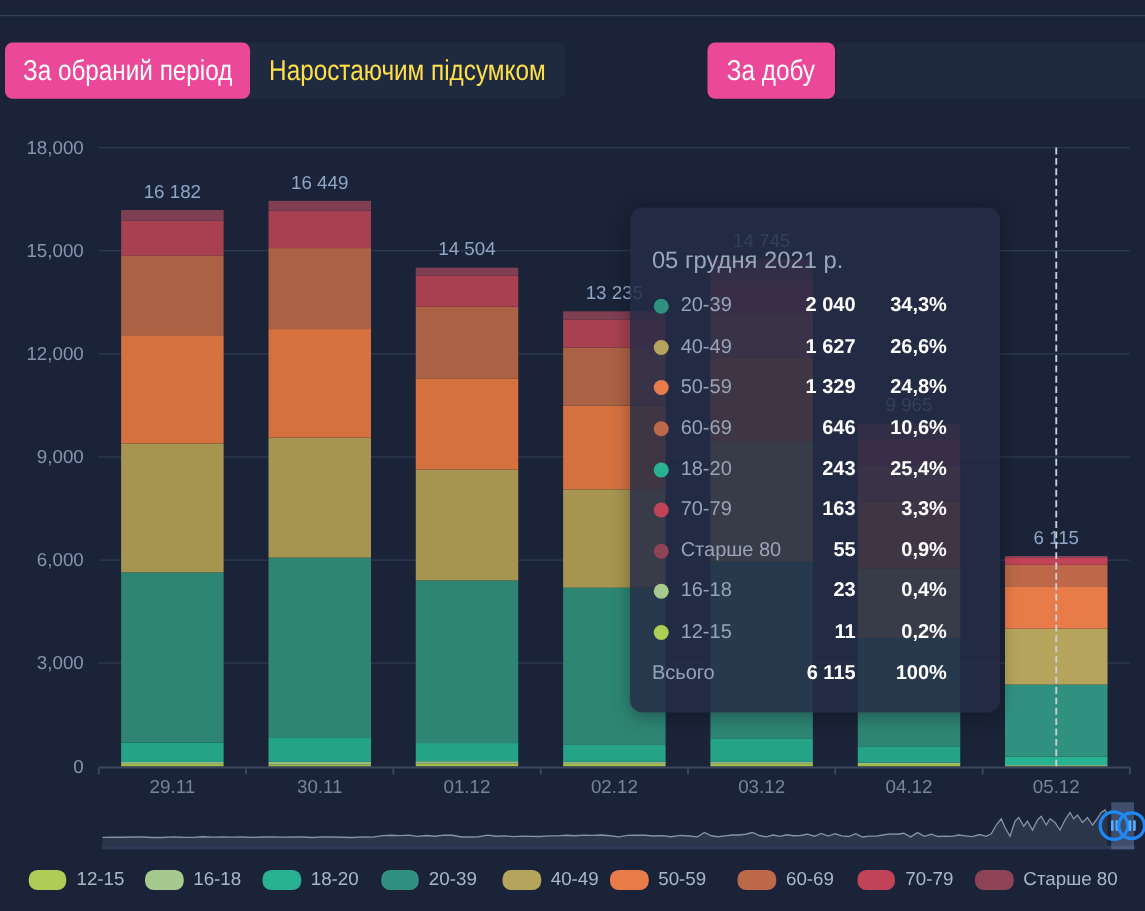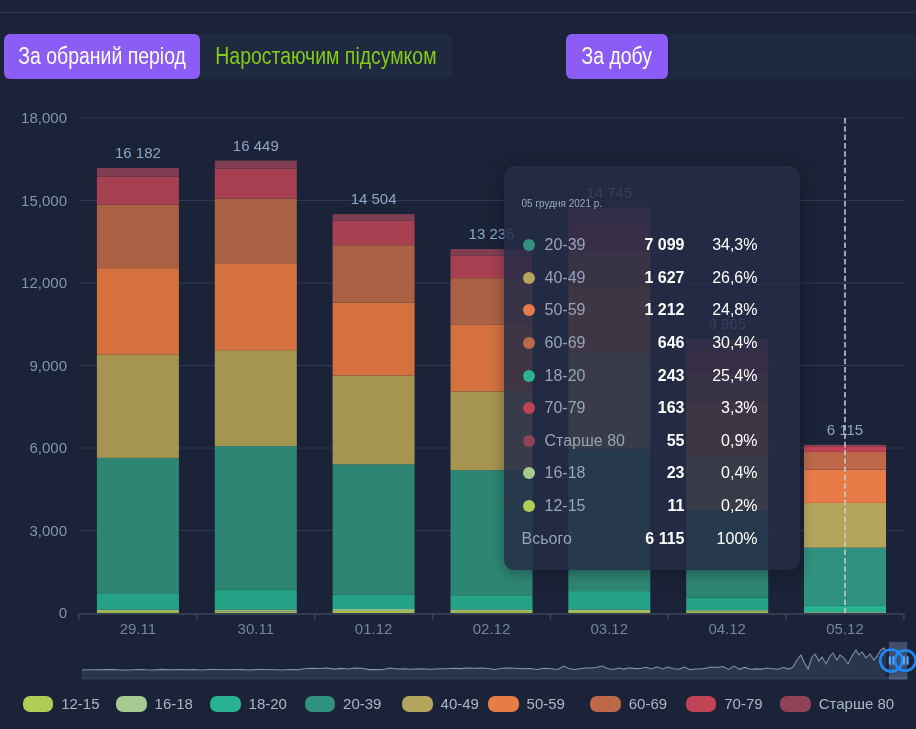--- a/index.html
+++ b/index.html
@@ -1,28 +1,28 @@
 <!DOCTYPE html>
 <html><head><meta charset="utf-8">
 <style>
 html,body{margin:0;padding:0}
 body{width:916px;height:729px;background:#1a2337;font-family:"Liberation Sans",sans-serif;position:relative;overflow:hidden}
 .topline{position:absolute;left:0;top:11.5px;width:916px;height:1.5px;background:#313e5a}
 .grp{position:absolute;top:33.5px;height:45.5px;background:#1f2940;border-radius:6px;display:flex}
-.seg{display:flex;align-items:center;justify-content:center;font-size:23px;color:#84cc16}
+.seg{display:flex;align-items:center;justify-content:center;font-size:23px;color:#fde047}
 .seg>span{display:inline-block;transform:scaleX(0.845);transform-origin:center;white-space:nowrap}
-.seg.on{background:#8b5cf6;border-radius:6px;color:#ffffff}
+.seg.on{background:#ec4899;border-radius:6px;color:#ffffff}
 svg{position:absolute;left:0;top:0}
 .tt{position:absolute;left:503.5px;top:166px;width:296.5px;height:404px;background:rgba(36,44,71,0.85);border-radius:10px;box-shadow:0 3px 14px rgba(8,12,22,0.35)}
-.ttitle{position:absolute;left:18px;top:32px;font-size:10px;color:#9aa7bd}
+.ttitle{position:absolute;left:18px;top:32px;font-size:19px;color:#9aa7bd}
 .trow{position:absolute;left:0;width:295px;height:20px;font-size:16px}
 .dot{position:absolute;left:19px;top:4px;width:12px;height:12px;border-radius:50%}
 .tlab{position:absolute;left:41px;top:1px;color:#97a3b8}
 .tval{position:absolute;right:114px;top:1px;color:#fff;font-weight:bold}
-.tpct{position:absolute;right:41px;top:1px;color:#fff;font-weight:normal}
+.tpct{position:absolute;right:41px;top:1px;color:#fff;font-weight:bold}
 .leg{position:absolute;top:695.5px;height:16px}
 .lsw{position:absolute;width:30.6px;height:16px;border-radius:7px}
 .llab{position:absolute;top:-1px;left:38.6px;font-size:15px;color:#aab6c8;white-space:nowrap}
 </style></head>
 <body>
 <div class="topline"></div>
 <svg width="916" height="729" viewBox="0 0 916 729">
 <line x1="79.0" y1="614.0" x2="903.9" y2="614.0" stroke="#3b475f" stroke-width="1.5"></line>
 <text x="67" y="618.0" text-anchor="end" font-size="15" fill="#8494ae">0</text>
 <line x1="79.0" y1="530.5" x2="903.9" y2="530.5" stroke="#2e3a54" stroke-width="1"></line>
@@ -146,40 +146,40 @@
   <div class="seg on" style="width:101.5px">
       <span>За добу</span>
     </div>
   <div style="width:1px;background:#1a2337"></div>
 </div>
 <div class="tt">
   <div class="ttitle">05 грудня 2021 р.</div>
 <div class="trow" style="top:69.2px">
       <span class="dot" style="background:#319180"></span>
       <span class="tlab">20-39</span>
-      <span class="tval">7 099</span>
+      <span class="tval">2 040</span>
       <span class="tpct">34,3%</span>
     </div>
 <div class="trow" style="top:101.8px">
       <span class="dot" style="background:#b5a45c"></span>
       <span class="tlab">40-49</span>
       <span class="tval">1 627</span>
       <span class="tpct">26,6%</span>
     </div>
 <div class="trow" style="top:134.4px">
       <span class="dot" style="background:#e87c49"></span>
       <span class="tlab">50-59</span>
-      <span class="tval">1 212</span>
+      <span class="tval">1 329</span>
       <span class="tpct">24,8%</span>
     </div>
 <div class="trow" style="top:167.0px">
       <span class="dot" style="background:#bc6849"></span>
       <span class="tlab">60-69</span>
       <span class="tval">646</span>
-      <span class="tpct">30,4%</span>
+      <span class="tpct">10,6%</span>
     </div>
 <div class="trow" style="top:199.6px">
       <span class="dot" style="background:#29b292"></span>
       <span class="tlab">18-20</span>
       <span class="tval">243</span>
       <span class="tpct">25,4%</span>
     </div>
 <div class="trow" style="top:232.2px">
       <span class="dot" style="background:#c04357"></span>
       <span class="tlab">70-79</span>

